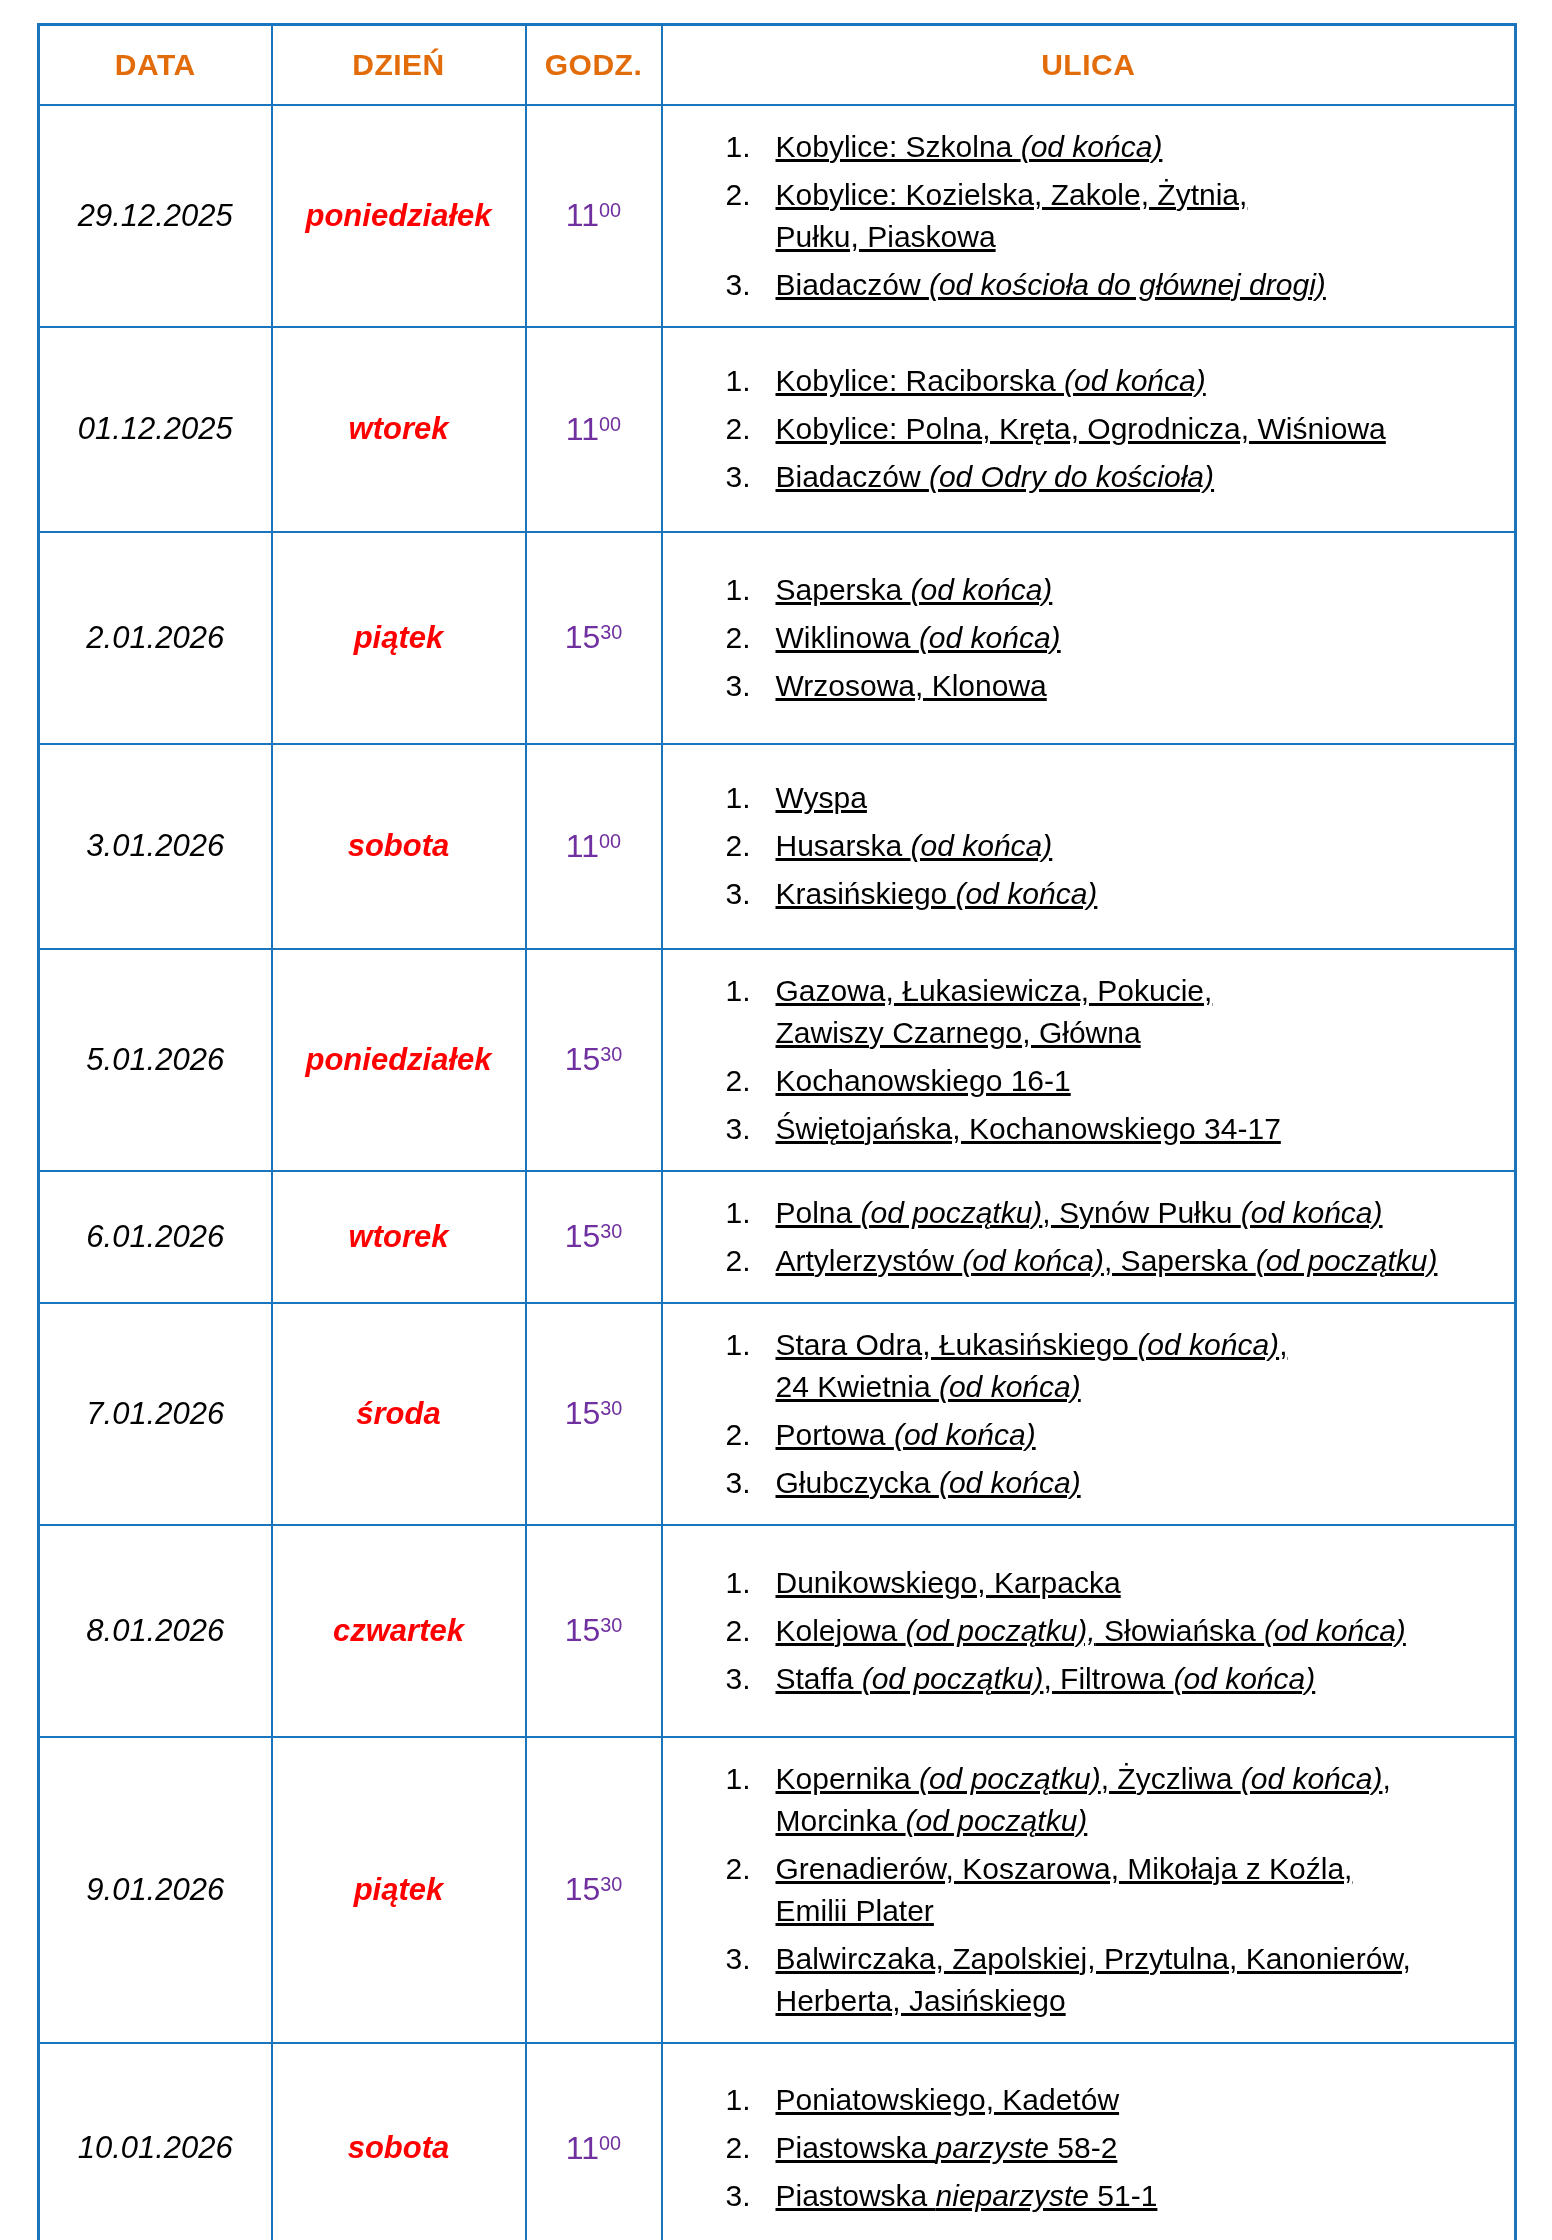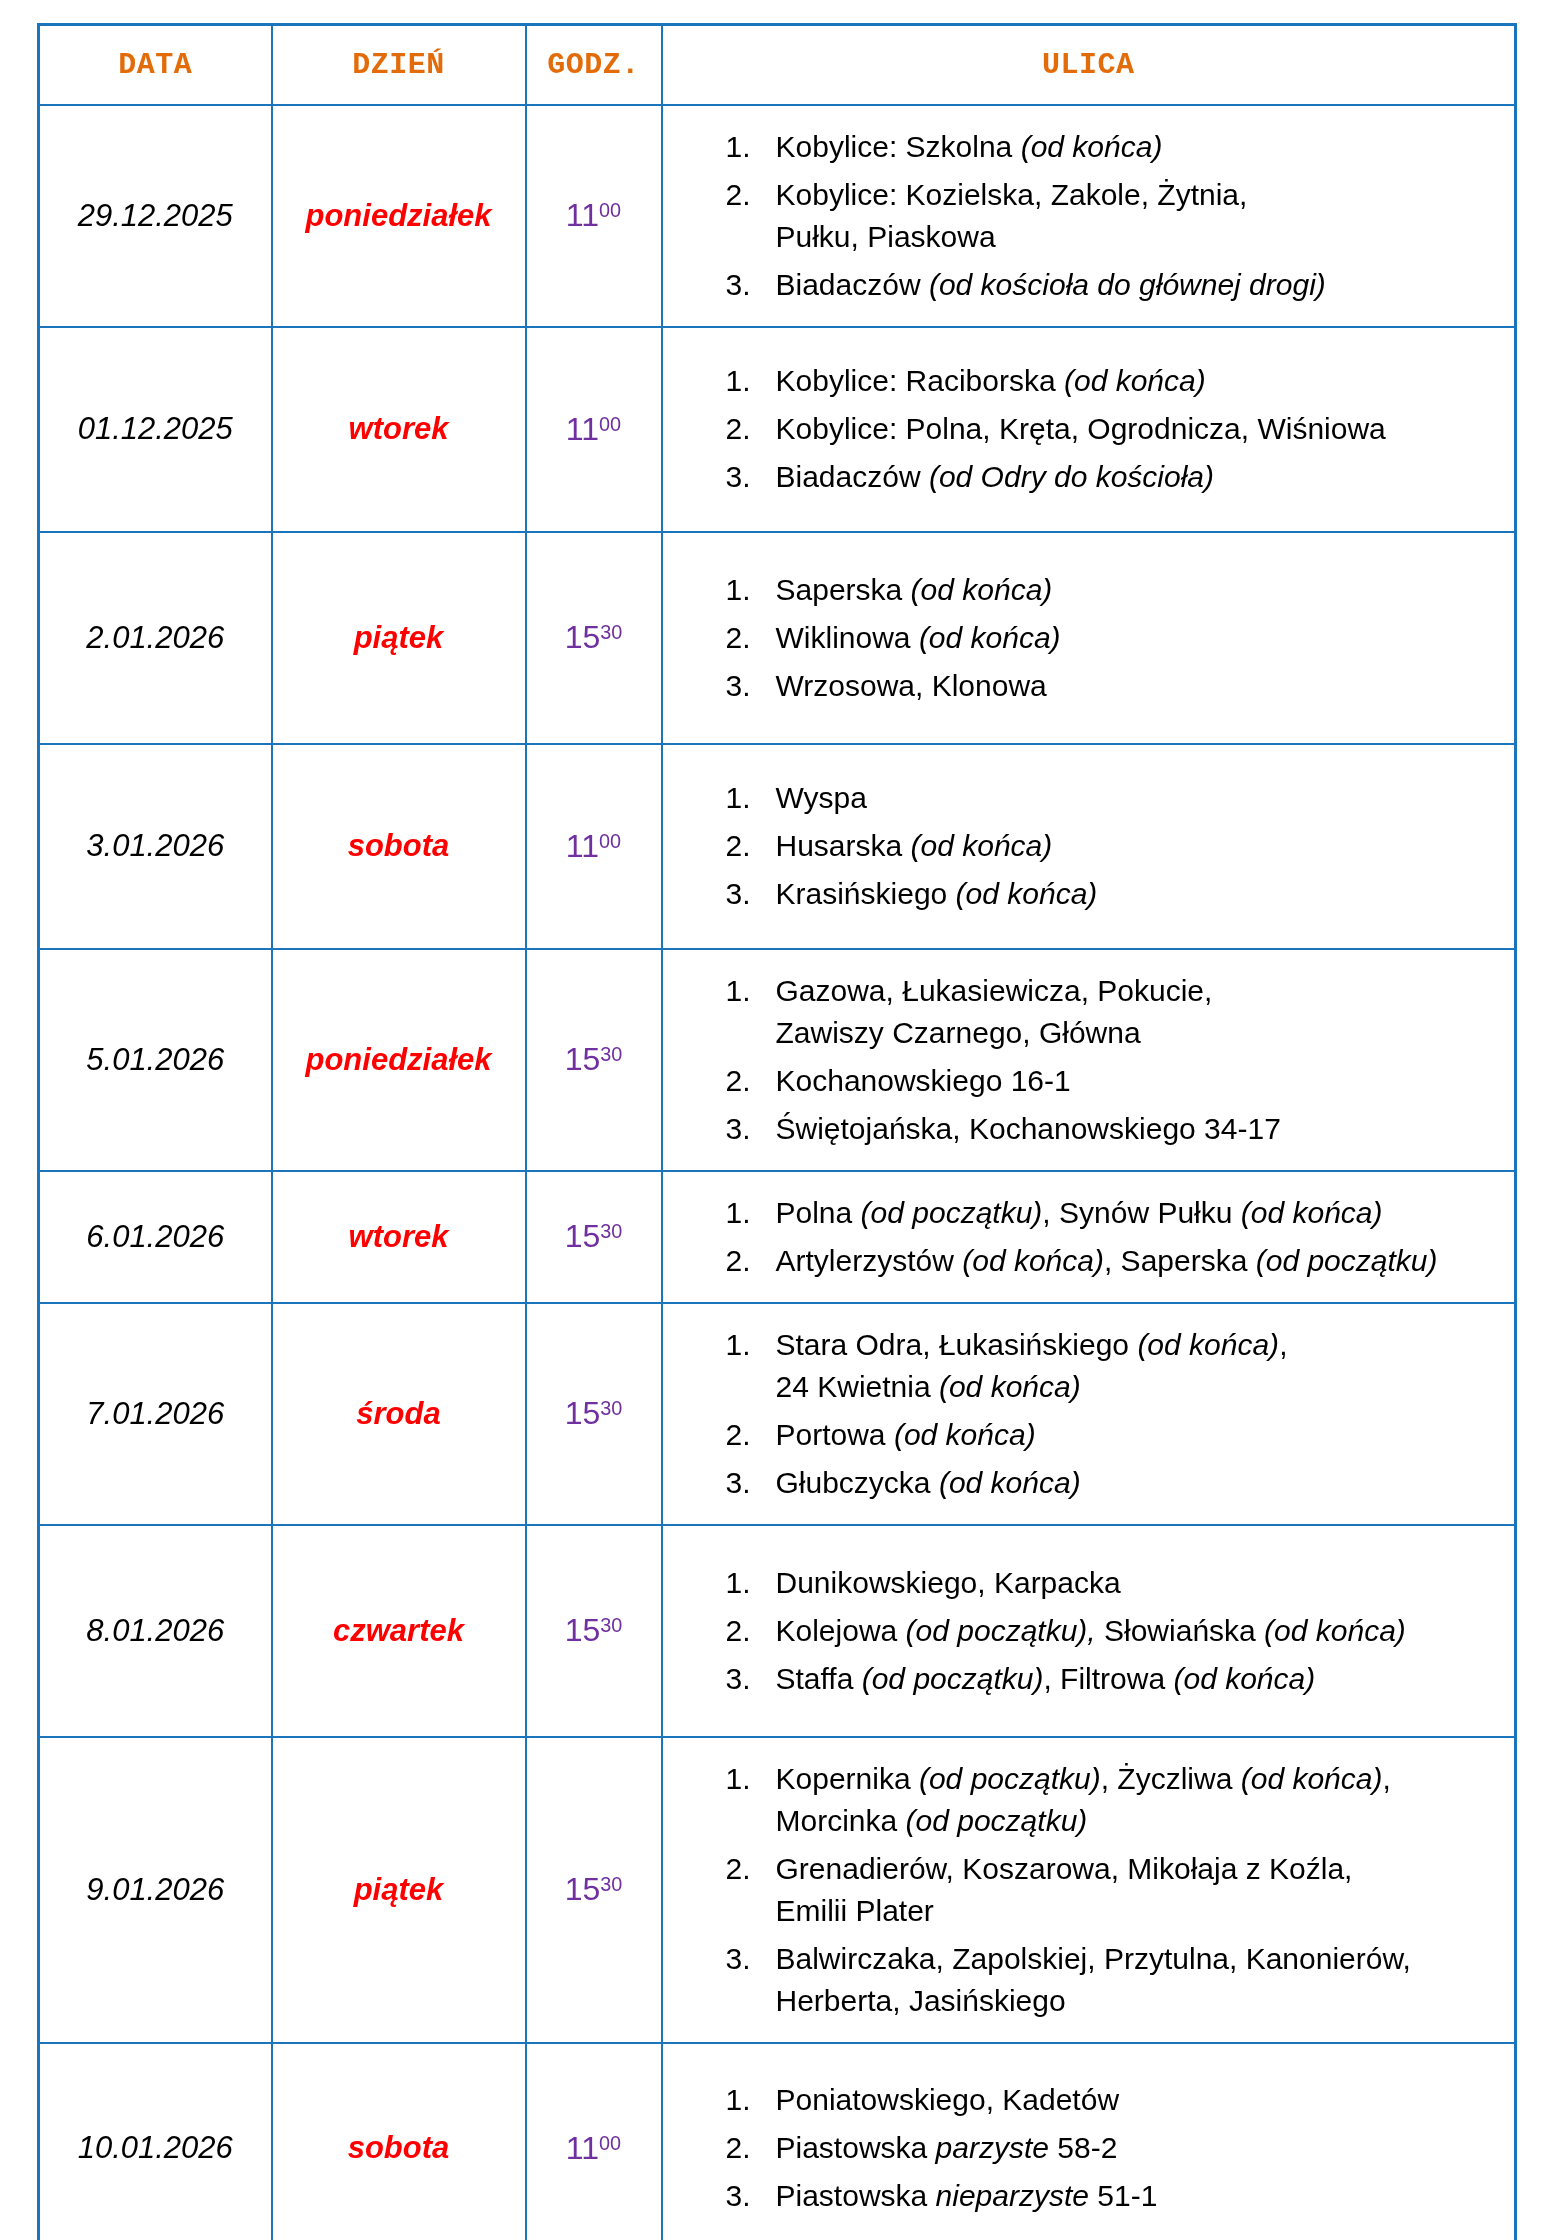--- a/index.html
+++ b/index.html
@@ -31,21 +31,20 @@
     border:2px solid var(--border);
     vertical-align:middle;
     box-sizing:border-box;
   }
   thead tr{height:80px;}
   th{
     color:var(--header);
     font-weight:bold;
     font-size:30px;
     letter-spacing:0.5px;
-    font-family:Liberation Mono, monospace;
   }
   tbody tr:nth-child(1){height:210px;}
   tbody tr:nth-child(2){height:205px;}
   tbody tr:nth-child(3){height:212px;}
   tbody tr:nth-child(4){height:205px;}
   tbody tr:nth-child(5){height:210px;}
   tbody tr:nth-child(6){height:125px;}
   tbody tr:nth-child(7){height:209px;}
   tbody tr:nth-child(8){height:212px;}
   tbody tr:nth-child(9){height:292px;}
@@ -77,21 +76,21 @@
   }
   td.street{
     padding:20px 16px 20px 63px;
     font-size:30px;
     line-height:42px;
     color:var(--text);
   }
   .item{display:flex;align-items:flex-start;}
   .item + .item{margin-top:6px;}
   .item .num{flex:0 0 50px;}
-  .item .txt{flex:1 1 auto;}
+  .item .txt{flex:1 1 auto;text-decoration:underline;}
   .item i{font-style:italic;}
 </style>
 </head>
 <body>
 
 <div class="page">
   <table class="schedule">
     <colgroup>
       <col class="c-date">
         <col class="c-day">

